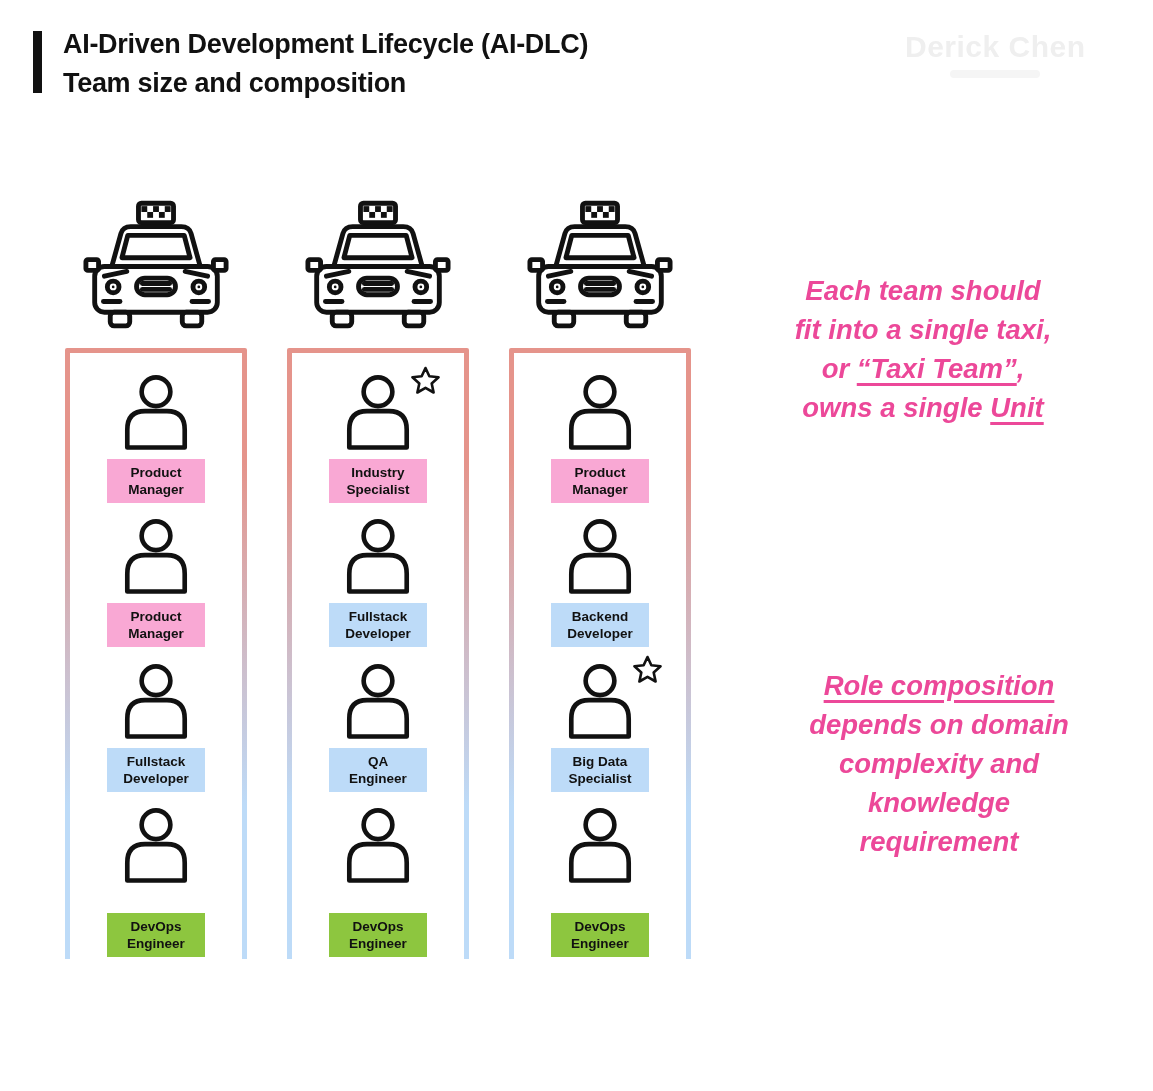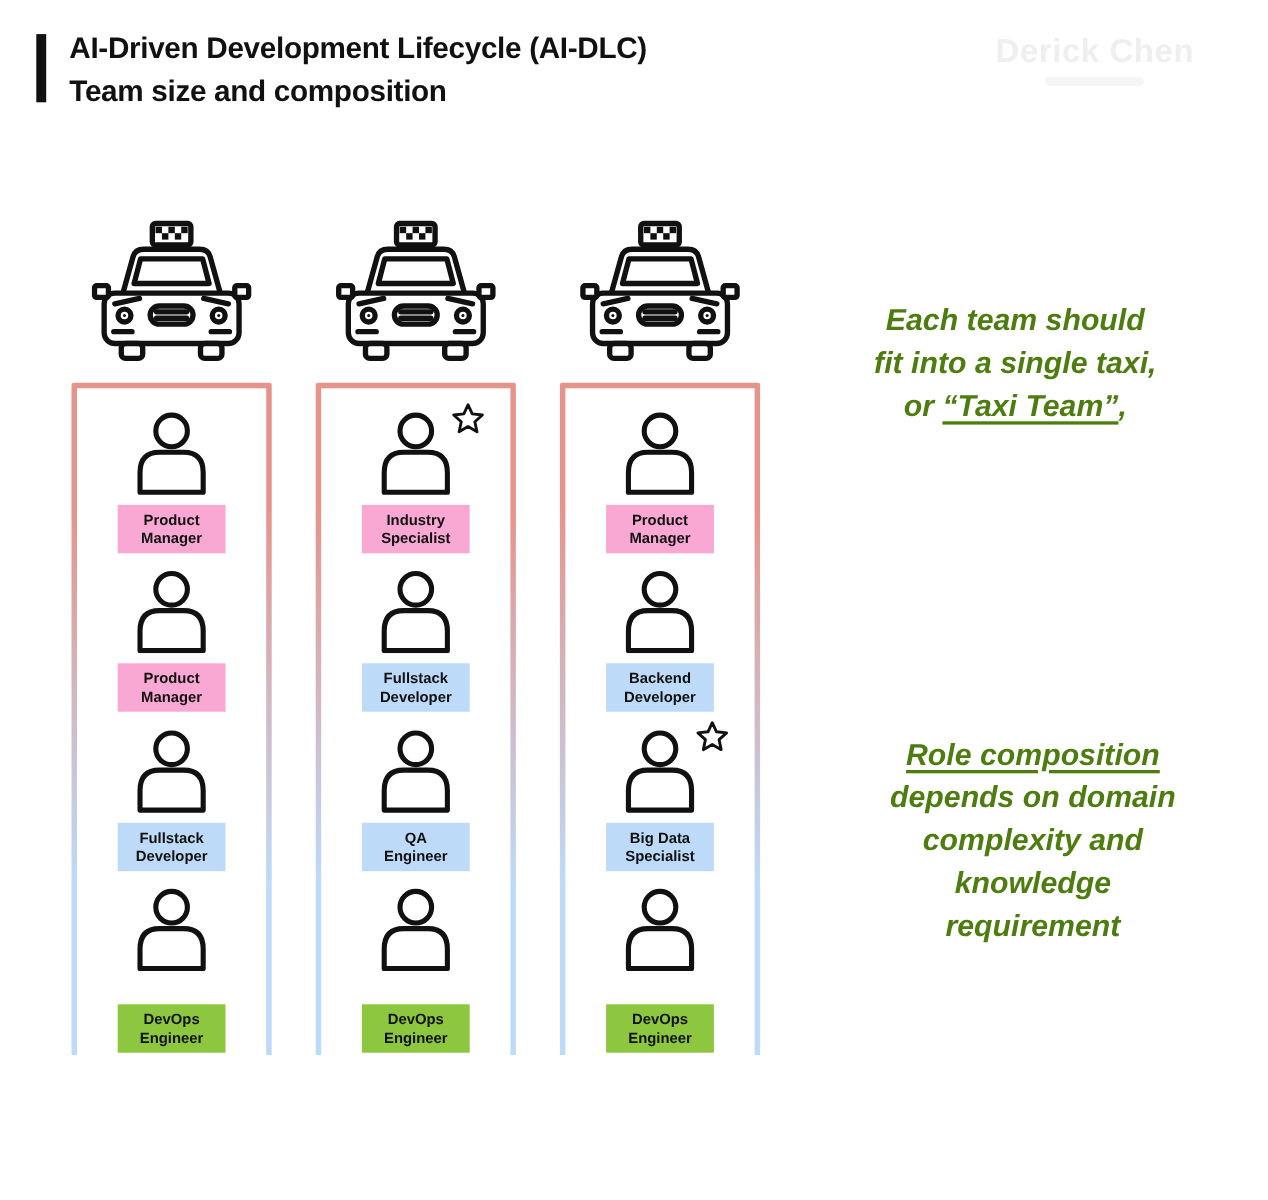--- a/index.html
+++ b/index.html
@@ -34,21 +34,21 @@
   .role-label{
     margin-top:9px;min-width:98px;box-sizing:border-box;padding:5px 9px;
     text-align:center;font-size:13.5px;font-weight:700;line-height:17px;color:#111;
   }
   .bg-salmon{background:#f9a8d4;}
   .bg-blue{background:#BDDBF8;}
   .bg-green{background:#8DC63F;margin-top:30px;}
   
   .note{
     position:absolute;width:380px;text-align:center;
-    font-size:27.5px;font-weight:700;font-style:italic;line-height:39px;color:#4d7c0f;
+    font-size:27.5px;font-weight:700;font-style:italic;line-height:39px;color:#ec4899;
   }
   .note-top{left:733px;top:271px;}
   .note-bottom{left:749px;top:666px;}
   .u{text-decoration:underline;text-decoration-thickness:2.5px;text-underline-offset:5px;}
 </style>
 </head>
 <body>
 
 <svg width="0" height="0" style="position:absolute" aria-hidden="true">
   <defs>
@@ -276,20 +276,21 @@
           </div>
         </div>
       </div>
     </div>
   </div>
 
   <div class="note note-top">
     <div>Each team should</div>
     <div>fit into a single taxi,</div>
     <div><span>or </span><span class="u">“Taxi Team”</span><span>,</span></div>
+    <div><span>owns a single </span><span class="u">Unit</span></div>
   </div>
 
   <div class="note note-bottom">
     <div><span class="u">Role composition</span></div>
     <div>depends on domain</div>
     <div>complexity and</div>
     <div>knowledge</div>
     <div>requirement</div>
   </div>
 

